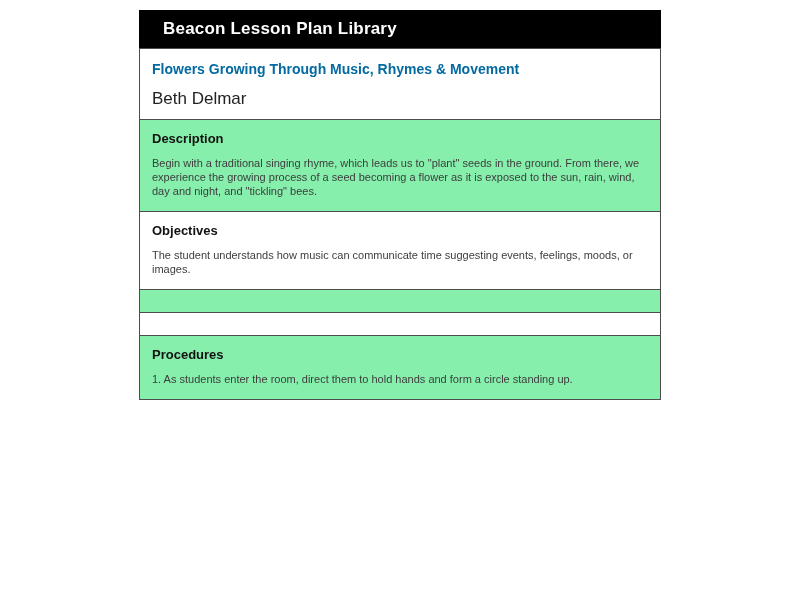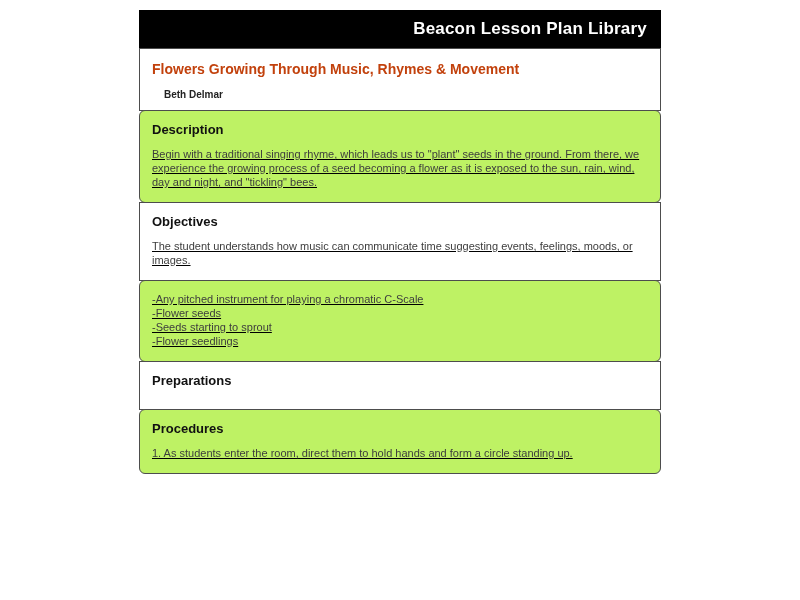--- a/index.html
+++ b/index.html
@@ -11,55 +11,53 @@
     font-family: "Liberation Sans", sans-serif;
   }
   .page {
     width: 522px;
     margin: 10px auto 0 auto;
   }
   .masthead {
     background: #000000;
     color: #ffffff;
     padding: 9px 14px 10px 24px;
-    text-align: right;
   }
   .masthead h1 {
     margin: 0;
     font-size: 17px;
     font-weight: bold;
     letter-spacing: 0.2px;
   }
   .box {
     border: 1px solid #4d4d4d;
     background: #ffffff;
     padding: 11px 12px 11px 12px;
     margin-top: -1px;
   }
-  .box.alt { background: #bef264; border-radius: 6px; }
+  .box.alt { background: #86efac; }
   .title-box { padding-top: 12px; padding-bottom: 10px; }
   .title-box h2 {
     margin: 0 0 12px 0;
     font-size: 14px;
     font-weight: bold;
-    color: #c2410c;
+    color: #0369a1;
   }
   .author {
-    font-size: 10px;
-    font-weight: bold;
+    font-size: 17px;
+    font-weight: normal;
     color: #222222;
-    margin-left: 12px;
   }
   .box h3 {
     margin: 0 0 10px 0;
     font-size: 13px;
     font-weight: bold;
     color: #111111;
   }
-  .block { margin: 0 0 9px 0; text-decoration: underline; }
+  .block { margin: 0 0 9px 0; }
   .block:last-child { margin-bottom: 2px; }
   .block p {
     margin: 0;
     font-size: 11px;
     line-height: 14px;
     color: #3d3d3d;
   }
 </style>
 </head>
 <body>
@@ -83,30 +81,23 @@
   </section>
 
   <section class="box">
     <h3>Objectives</h3>
     <div class="block">
       <p>The student understands how music can communicate time suggesting events, feelings, moods, or images.</p>
     </div>
   </section>
 
   <section class="box alt">
-    <div class="block">
-      <p>-Any pitched instrument for playing a chromatic C-Scale</p>
-      <p>-Flower seeds</p>
-      <p>-Seeds starting to sprout</p>
-      <p>-Flower seedlings</p>
-    </div>
   </section>
 
   <section class="box">
-    <h3>Preparations</h3>
   </section>
 
   <section class="box alt">
     <h3>Procedures</h3>
     <div class="block">
       <p>1. As students enter the room, direct them to hold hands and form a circle standing up.</p>
     </div>
 
   </section>
 

